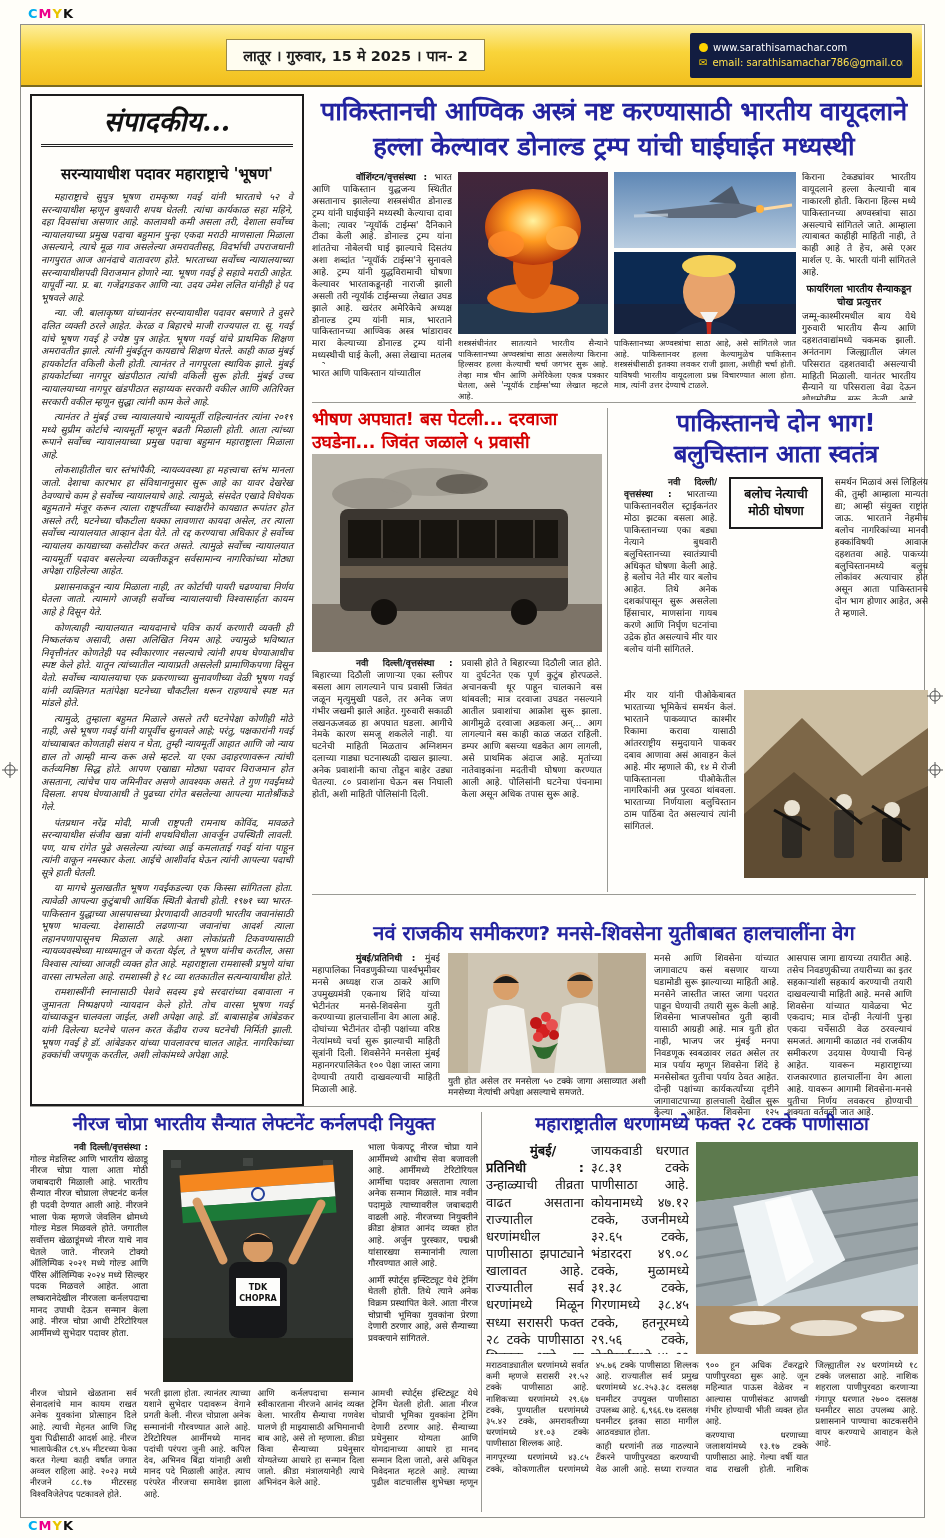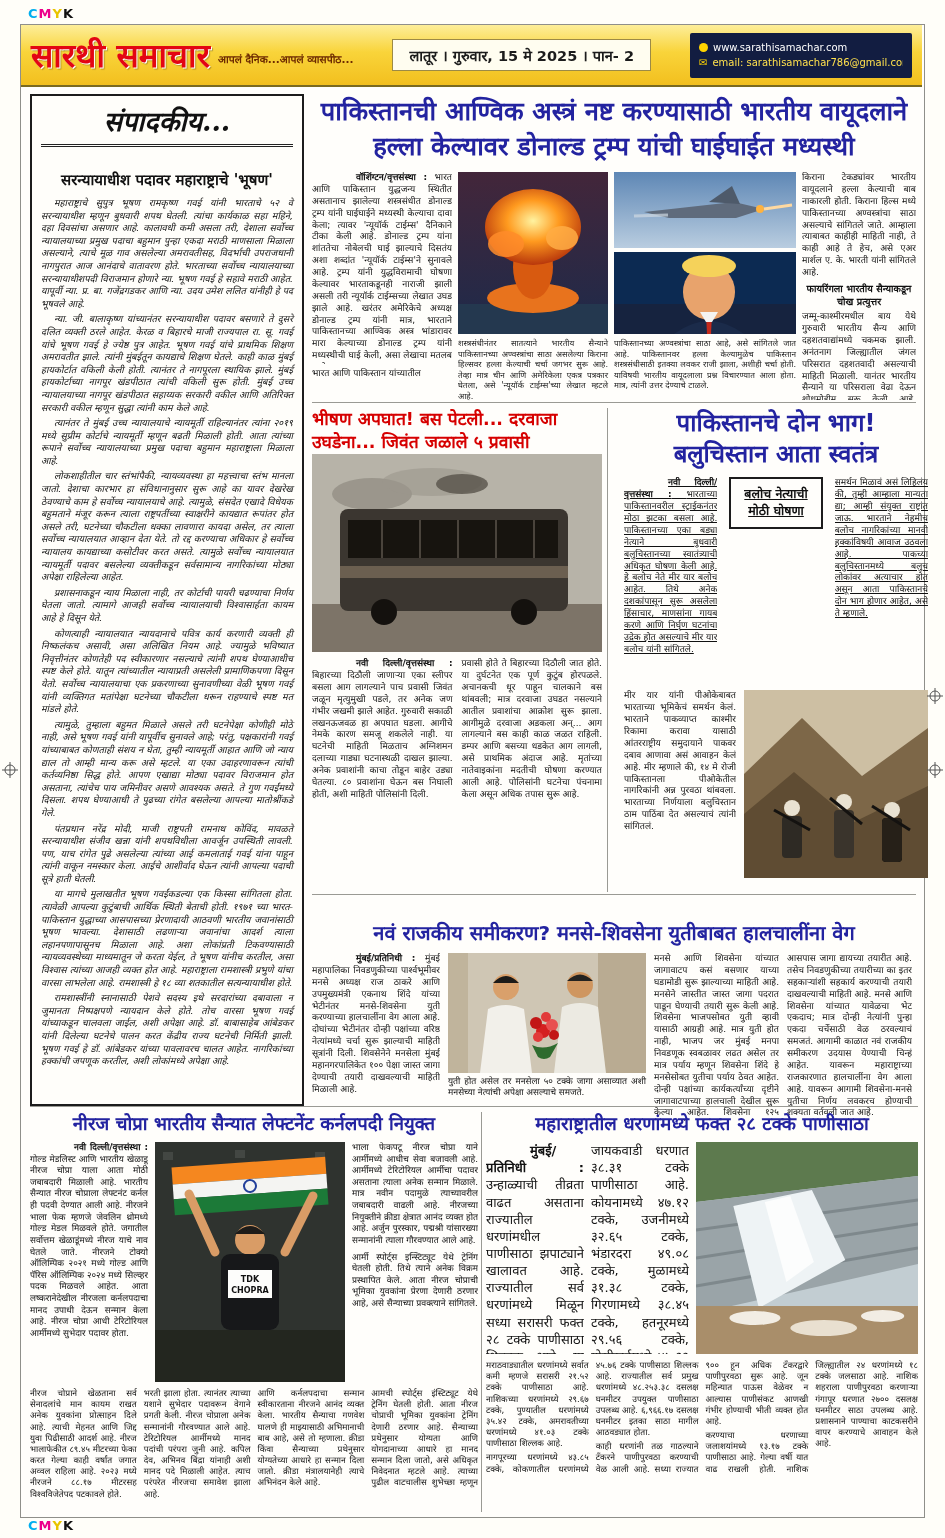--- a/index.html
+++ b/index.html
@@ -19,21 +19,21 @@
   .dateline{margin:0 auto;background:#fffdf0;border:1px solid #9c8a46;padding:5px 16px;font-size:14.5px;font-weight:800;color:#1c1c1c;white-space:nowrap;}
   .contact{width:222px;background:#121d41;color:#fff;font-size:10px;line-height:1.55;padding:7px 9px;box-sizing:border-box;border-radius:2px;}
   .contact-row{display:flex;align-items:center;gap:5px;white-space:nowrap;overflow:hidden;}
   .dot-icon{display:inline-block;width:9px;height:9px;border-radius:50%;background:#ffd400;flex:0 0 auto;}
   .mail-icon{color:#ffd400;font-size:10px;flex:0 0 auto;}
   .contact-row.email{color:#ffe14d;}
   
   .editorial{position:absolute;left:30px;top:94px;width:274px;height:1012px;border:2px solid #1c1c1c;background:#fffefa;
     box-sizing:border-box;padding:6px 9px;overflow:hidden;}
   .edit-header{font-family:"DejaVu Serif",serif;font-style:italic;font-weight:700;font-size:27px;text-align:center;
-    border-bottom:3px double #222;padding-bottom:5px;margin-bottom:22px;}
+    border-bottom:3px double #222;padding-bottom:5px;margin-bottom:16px;}
   .edit-title{font-size:15px;font-weight:800;text-align:center;margin:2px 0 8px;}
   .edit-body p{font-size:9.4px;line-height:1.34;text-align:justify;text-indent:13px;margin:0 0 3px;font-style:italic;}
   
   .lead-headline{position:absolute;left:312px;top:94px;width:604px;text-align:center;color:#2323a0;font-weight:800;
     font-size:25.5px;line-height:1.38;}
   .lead-block{position:absolute;left:312px;top:172px;width:604px;height:228px;}
   .lead-col{position:absolute;font-size:9px;line-height:1.32;text-align:justify;overflow:hidden;}
   .lead-col1{left:0;top:0;width:140px;height:192px;}
   .lead-more{position:absolute;left:0;top:196px;width:140px;font-size:9px;line-height:1.32;}
   .fig{overflow:hidden;background:#ddd;}
@@ -51,21 +51,21 @@
   .vline{position:absolute;width:1px;background:#9a9a94;}
   
   .bus{position:absolute;left:312px;top:408px;width:290px;}
   .bus-headline{color:#d60000;font-weight:800;font-size:17.5px;line-height:1.32;}
   .bus-fig{width:290px;height:198px;margin-top:6px;}
   .bus-cols{margin-top:6px;column-count:2;column-gap:9px;font-size:9px;line-height:1.32;text-align:justify;height:218px;overflow:hidden;}
   .bus-cols p{margin:0 0 3px;}
   
   .bal{position:absolute;left:624px;top:408px;width:304px;}
   .bal-headline{color:#2323a0;font-weight:800;text-align:center;font-size:24px;line-height:1.3;}
-  .bal-row1{display:flex;gap:12px;margin-top:7px;height:208px;overflow:hidden;text-decoration:underline;}
+  .bal-row1{display:flex;gap:12px;margin-top:7px;height:208px;overflow:hidden;}
   .bal-row1 .col{flex:1;font-size:9px;line-height:1.32;text-align:justify;overflow:hidden;}
   .bal-box{border:2px solid #1c1c1c;padding:7px 4px;font-weight:800;font-size:12.5px;text-align:center;margin-bottom:6px;line-height:1.35;}
   .bal-row2{display:flex;gap:8px;margin-top:5px;height:188px;}
   .bal-side{width:112px;font-size:9px;line-height:1.32;text-align:justify;overflow:hidden;}
   .bal-fig{flex:1;height:188px;}
   
   .pol{position:absolute;left:312px;top:920px;width:604px;height:208px;}
   .pol-headline{color:#2323a0;font-weight:800;text-align:center;font-size:20px;line-height:1.3;}
   .pol-body{display:flex;gap:8px;margin-top:7px;height:168px;overflow:hidden;}
   .pol-col{font-size:9px;line-height:1.32;text-align:justify;overflow:hidden;}
@@ -98,24 +98,20 @@
 <body>
 
 <div class="sheet">
   <div class="page-frame"></div>
 
   <div class="cmyk" style="left:28px;top:6px;">
     <span class="c">C</span><span class="m">M</span><span class="y">Y</span><span class="k">K</span>
   </div>
 
   <div class="masthead">
-    <div class="brand">
-      <div class="paper-name">सारथी समाचार</div>
-      <div class="tagline">आपलं दैनिक...आपलं व्यासपीठ...</div>
-    </div>
     <div class="dateline">लातूर । गुरुवार, 15 मे 2025 । पान- 2</div>
     <div class="contact">
       <div class="contact-row">
         <span class="dot-icon"></span>
         <span>www.sarathisamachar.com</span>
       </div>
       <div class="contact-row email">
         <span class="mail-icon">✉</span>
         <span>email: sarathisamachar786@gmail.com</span>
       </div>
@@ -245,21 +241,21 @@
       <div>बलुचिस्तान आता स्वतंत्र</div>
     </div>
     <div class="bal-row1">
       <div class="col">
         <b class="byline">नवी दिल्ली/वृत्तसंस्था :</b>
         <span>भारताच्या पाकिस्तानवरील स्ट्राईकनंतर मोठा झटका बसला आहे. पाकिस्तानच्या एका बड्या नेत्याने बुधवारी बलुचिस्तानच्या स्वातंत्र्याची अधिकृत घोषणा केली आहे. हे बलोच नेते मीर यार बलोच आहेत. तिथे अनेक दशकांपासून सुरू असलेला हिंसाचार, माणसांना गायब करणे आणि निर्घृण घटनांचा उद्रेक होत असल्याचे मीर यार बलोच यांनी सांगितले.</span>
       </div>
       <div class="col">
         <div class="bal-box">बलोच नेत्याची मोठी घोषणा</div>
       </div>
-      <div class="col">समर्थन मिळावं असं लिहिलंय की, तुम्ही आम्हाला मान्यता द्या; आम्ही संयुक्त राष्ट्रांत जाऊ. भारताने नेहमीच बलोच नागरिकांच्या मानवी हक्कांविषयी आवाज उठवला आहे. पाकच्या बलुचिस्तानमध्ये बलुच लोकांवर अत्याचार होत असून आता पाकिस्तानचे दोन भाग होणार आहेत, असे ते म्हणाले.</div>
+      <div class="col">समर्थन मिळावं असं लिहिलंय की, तुम्ही आम्हाला मान्यता द्या; आम्ही संयुक्त राष्ट्रांत जाऊ. भारताने नेहमीच बलोच नागरिकांच्या मानवी हक्कांविषयी आवाज दहशतवा आहे. पाकच्या बलुचिस्तानमध्ये बलुच लोकांवर अत्याचार होत असून आता पाकिस्तानचे दोन भाग होणार आहेत, असे ते म्हणाले.</div>
     </div>
     <div class="bal-row2">
       <div class="bal-side">मीर यार यांनी पीओकेबाबत भारताच्या भूमिकेचं समर्थन केलं. भारताने पाकव्याप्त काश्मीर रिकामा करावा यासाठी आंतरराष्ट्रीय समुदायाने पाकवर दबाव आणावा असं आवाहन केलं आहे. मीर म्हणाले की, १४ मे रोजी पाकिस्तानला पीओकेतील नागरिकांनी अन्न पुरवठा थांबवला. भारताच्या निर्णयाला बलुचिस्तान ठाम पाठिंबा देत असल्याचं त्यांनी सांगितलं.</div>
       <figure class="fig bal-fig" style="margin:0">
         <svg viewBox="0 0 184 188" preserveAspectRatio="none">
           <rect width="184" height="188" fill="#cdbfa3"></rect>
           <polygon points="0,84 58,28 118,86 184,38 184,188 0,188" fill="#7d6748"></polygon>
           <polygon points="0,124 50,82 110,132 184,96 184,188 0,188" fill="#5f4c33"></polygon>
           <g>
             <circle cx="48" cy="118" r="8" fill="#e9e2d2"></circle>
@@ -324,21 +320,21 @@
   <div class="hline" style="left:30px;top:1106px;width:888px;"></div>
   <div class="vline" style="left:481px;top:1112px;height:400px;"></div>
 
   <div class="cho">
     <div class="cho-headline">नीरज चोप्रा भारतीय सैन्यात लेफ्टनेंट कर्नलपदी नियुक्त</div>
     <div class="cho-row">
       <div class="cho-col cho-c1">
         <b class="byline">नवी दिल्ली/वृत्तसंस्था :</b>
         <span>गोल्ड मेडलिस्ट आणि भारतीय खेळाडू नीरज चोप्रा याला आता मोठी जबाबदारी मिळाली आहे. भारतीय सैन्यात नीरज चोप्राला लेफ्टनंट कर्नल ही पदवी देण्यात आली आहे. नीरजने भाला फेक म्हणजे जेवलिन थ्रोमध्ये गोल्ड मेडल मिळवले होते. जगातील सर्वोत्तम खेळाडूंमध्ये नीरज याचे नाव घेतले जाते. नीरजने टोक्यो ऑलिम्पिक २०२१ मध्ये गोल्ड आणि पॅरिस ऑलिम्पिक २०२४ मध्ये सिल्व्हर पदक मिळवले आहेत. आता लष्करानेदेखील नीरजला कर्नलपदाचा मानद उपाधी देऊन सन्मान केला आहे. नीरज चोप्रा आधी टेरिटोरियल आर्मीमध्ये सुभेदार पदावर होता.</span>
       </div>
-      <figure class="fig cho-fig" style="margin:0">
+      <figure class="fig cho-fig" style="margin:8px">
         <svg viewBox="0 0 190 240" preserveAspectRatio="none">
           <rect width="190" height="240" fill="#2f332f"></rect>
           <g opacity="0.5" fill="#575c57">
             <rect x="8" y="10" width="10" height="8"></rect>
               <rect x="40" y="24" width="12" height="8"></rect>
               <rect x="80" y="8" width="10" height="8"></rect>
             <rect x="120" y="20" width="12" height="8"></rect>
               <rect x="160" y="10" width="10" height="8"></rect>
               <rect x="25" y="50" width="10" height="8"></rect>
             <rect x="150" y="48" width="12" height="8"></rect>

